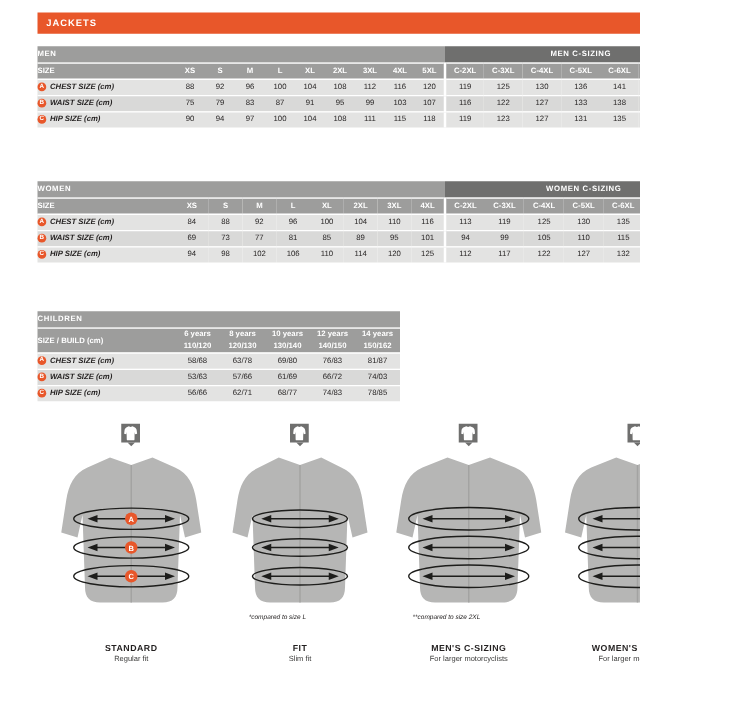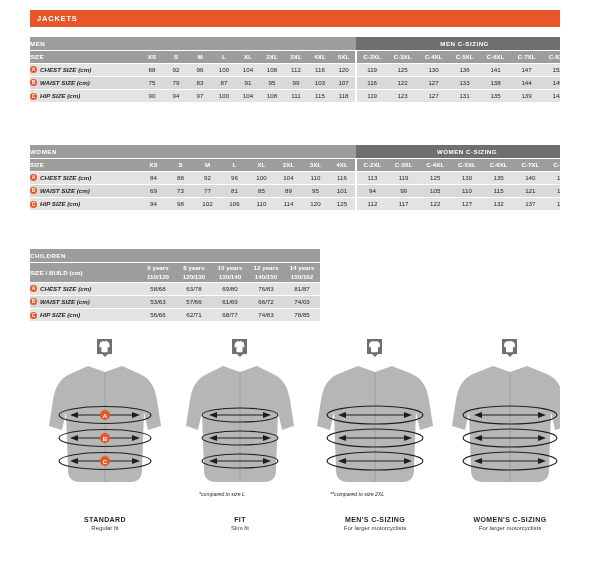--- a/index.html
+++ b/index.html
@@ -3,21 +3,21 @@
 <meta charset="utf-8">
 <style>
   html,body{margin:0;padding:0;}
   body{
     width:600px;height:571px;
     background:#ffffff;
     font-family:"Liberation Sans", sans-serif;
     color:#221f1f;
     -webkit-font-smoothing:antialiased;
   }
-  .page{position:relative;width:512px;height:571px;overflow:hidden;padding-left:48px;}
+  .page{position:relative;width:512px;height:571px;overflow:hidden;}
 
   
   .banner{
     position:absolute;left:30px;top:10px;width:540px;height:17px;
     background:#e8572a;
   }
   .banner span{
     display:block;color:#fff;font-size:7.5px;font-weight:bold;
     letter-spacing:.8px;line-height:17px;padding-left:7px;
   }

